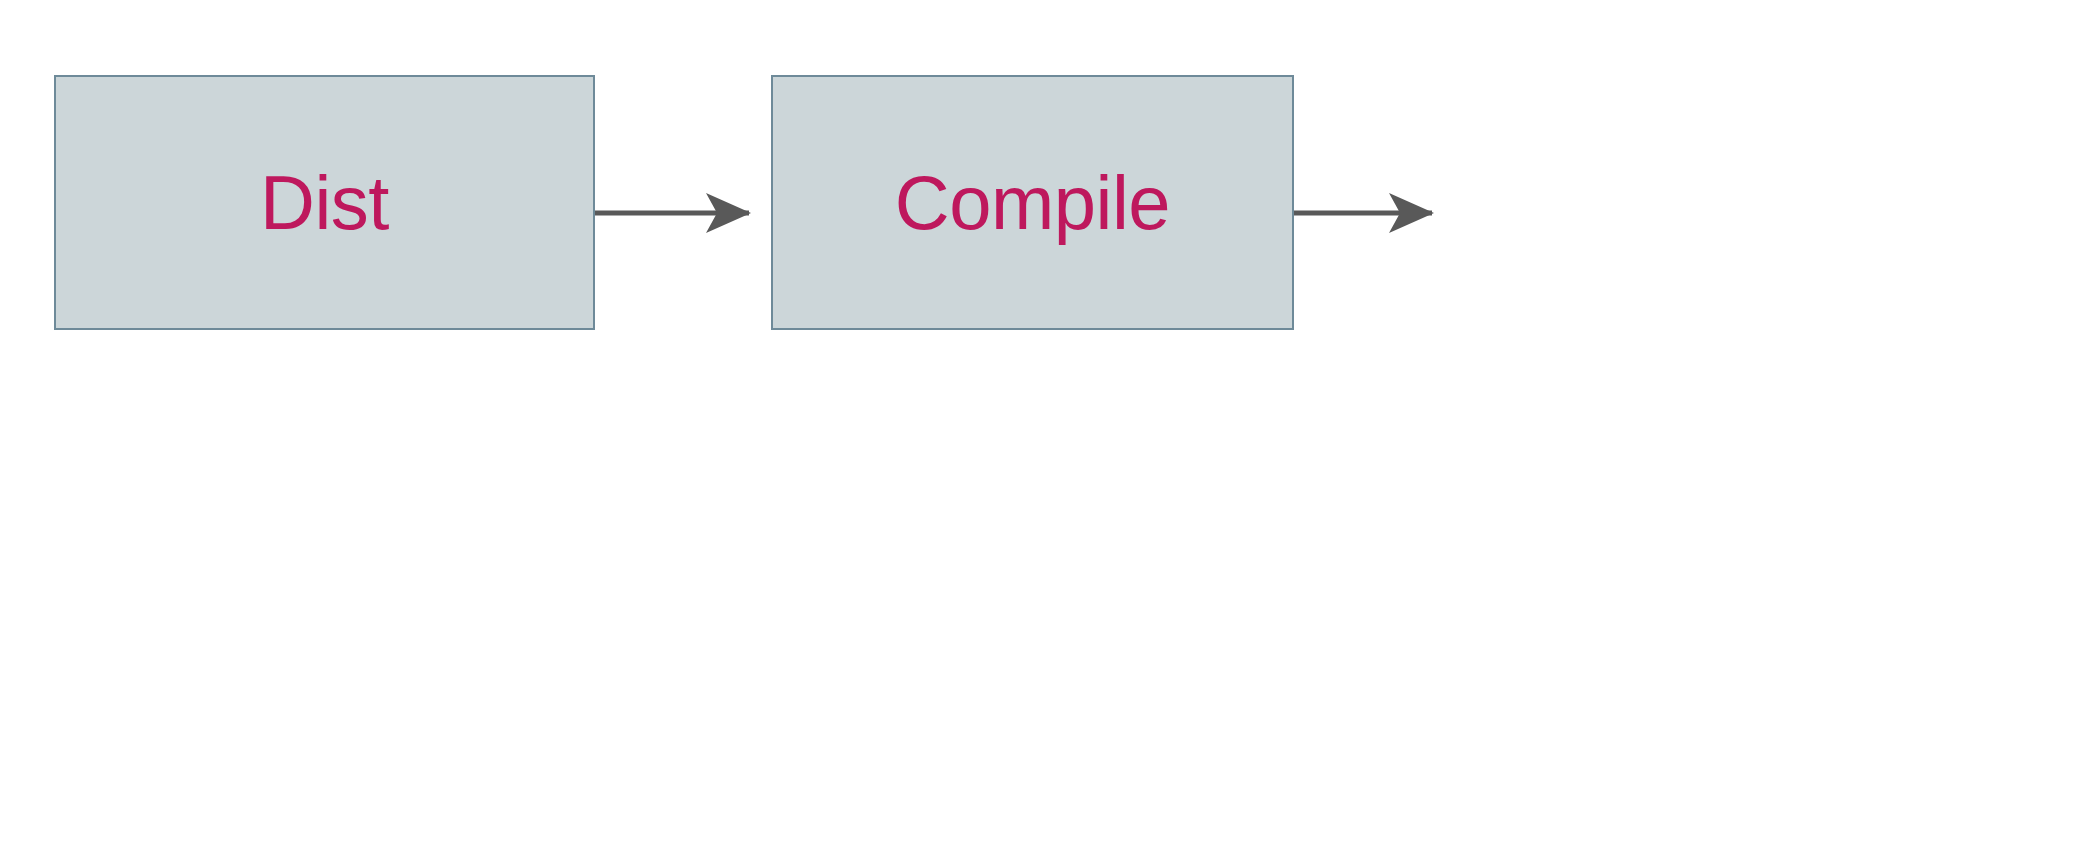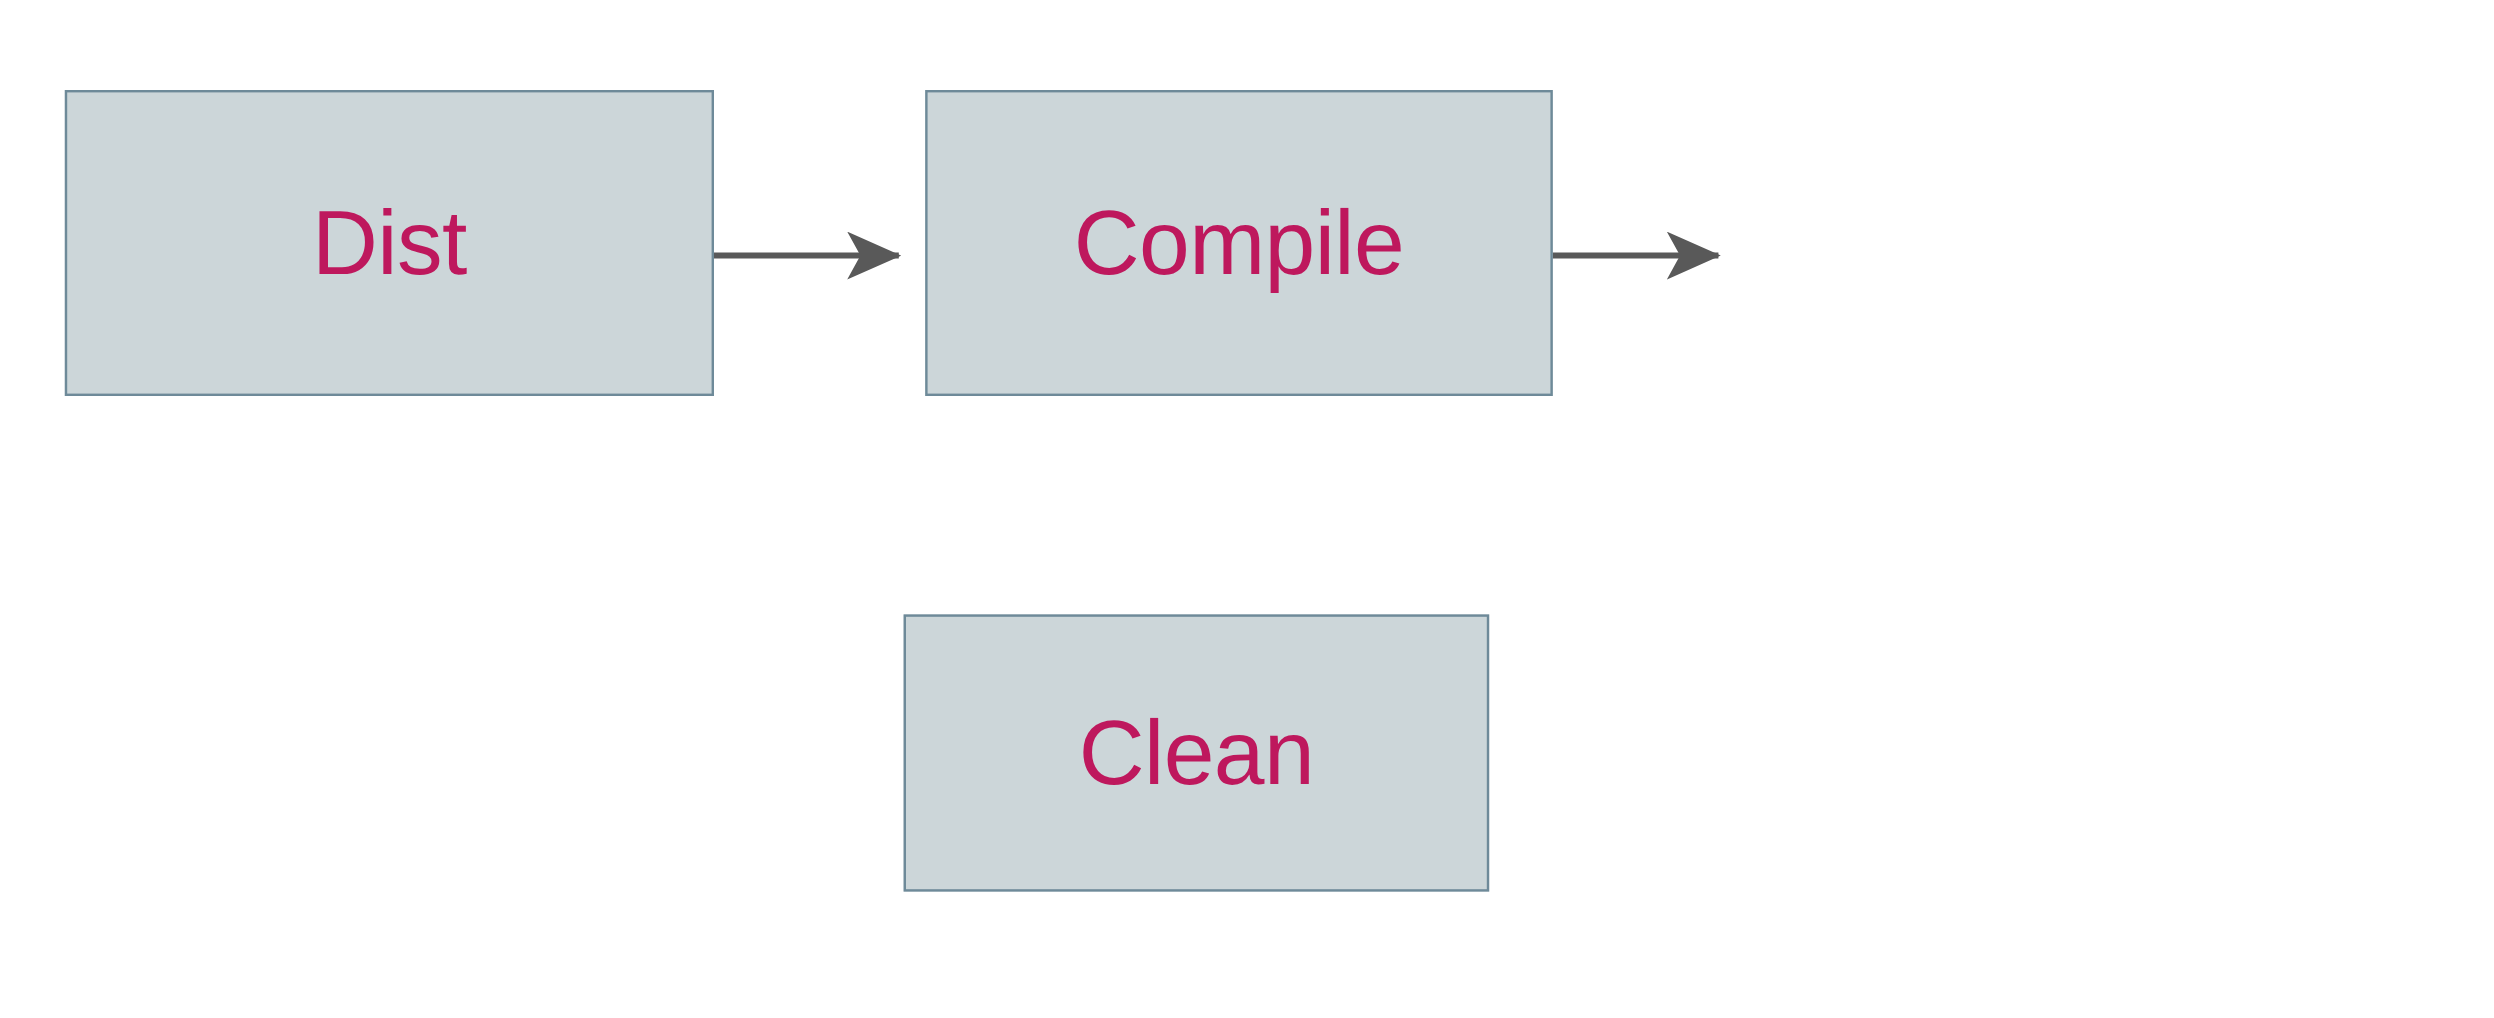--- a/index.html
+++ b/index.html
@@ -74,17 +74,14 @@
 
   <div class="node" id="node-dist">
     <span class="node-label">Dist</span>
   </div>
 
   <div class="node" id="node-compile">
     <span class="node-label">Compile</span>
   </div>
 
 
-  <div class="node" id="node-clean">
-    <span class="node-label">Clean</span>
-  </div>
 
 </div>
 
 </body></html>

